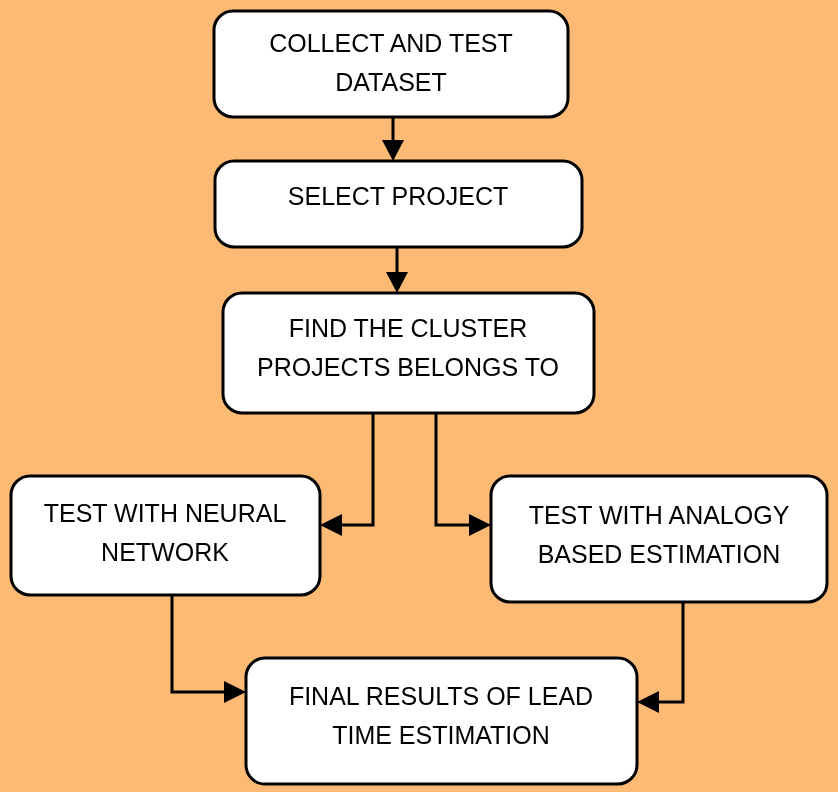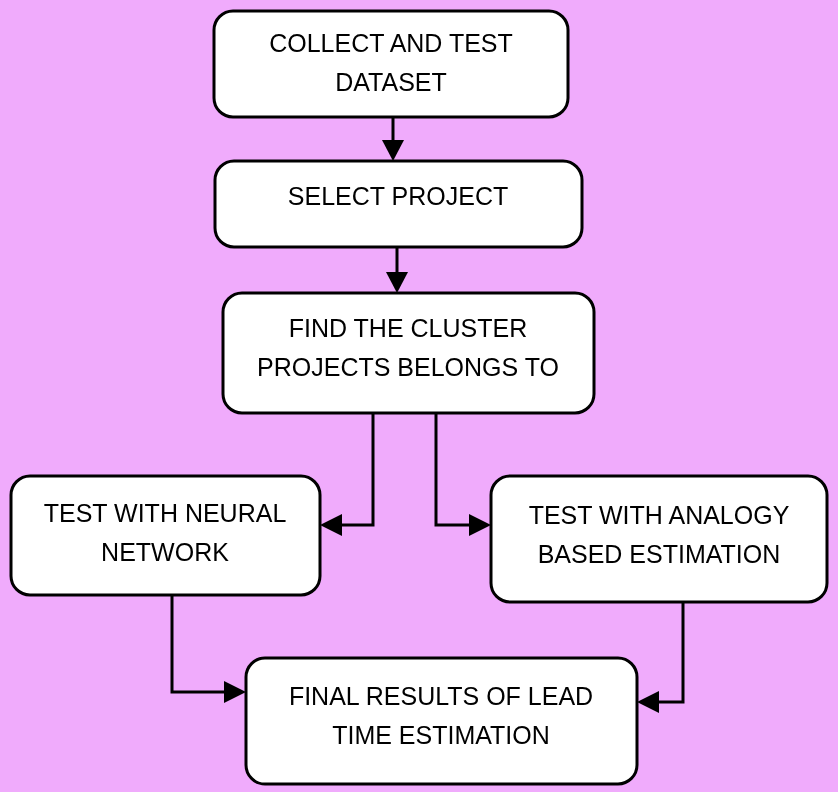--- a/index.html
+++ b/index.html
@@ -7,21 +7,21 @@
     padding: 0;
     background: #ffffff;
   }
   body {
     font-family: "Liberation Sans", sans-serif;
   }
   #flowchart-root {
     position: relative;
     width: 838px;
     height: 792px;
-    background: #f0abfc;
+    background: #fdba74;
     overflow: hidden;
   }
   #flow-svg {
     position: absolute;
     top: 0;
     left: 0;
     width: 838px;
     height: 792px;
     display: block;
   }

